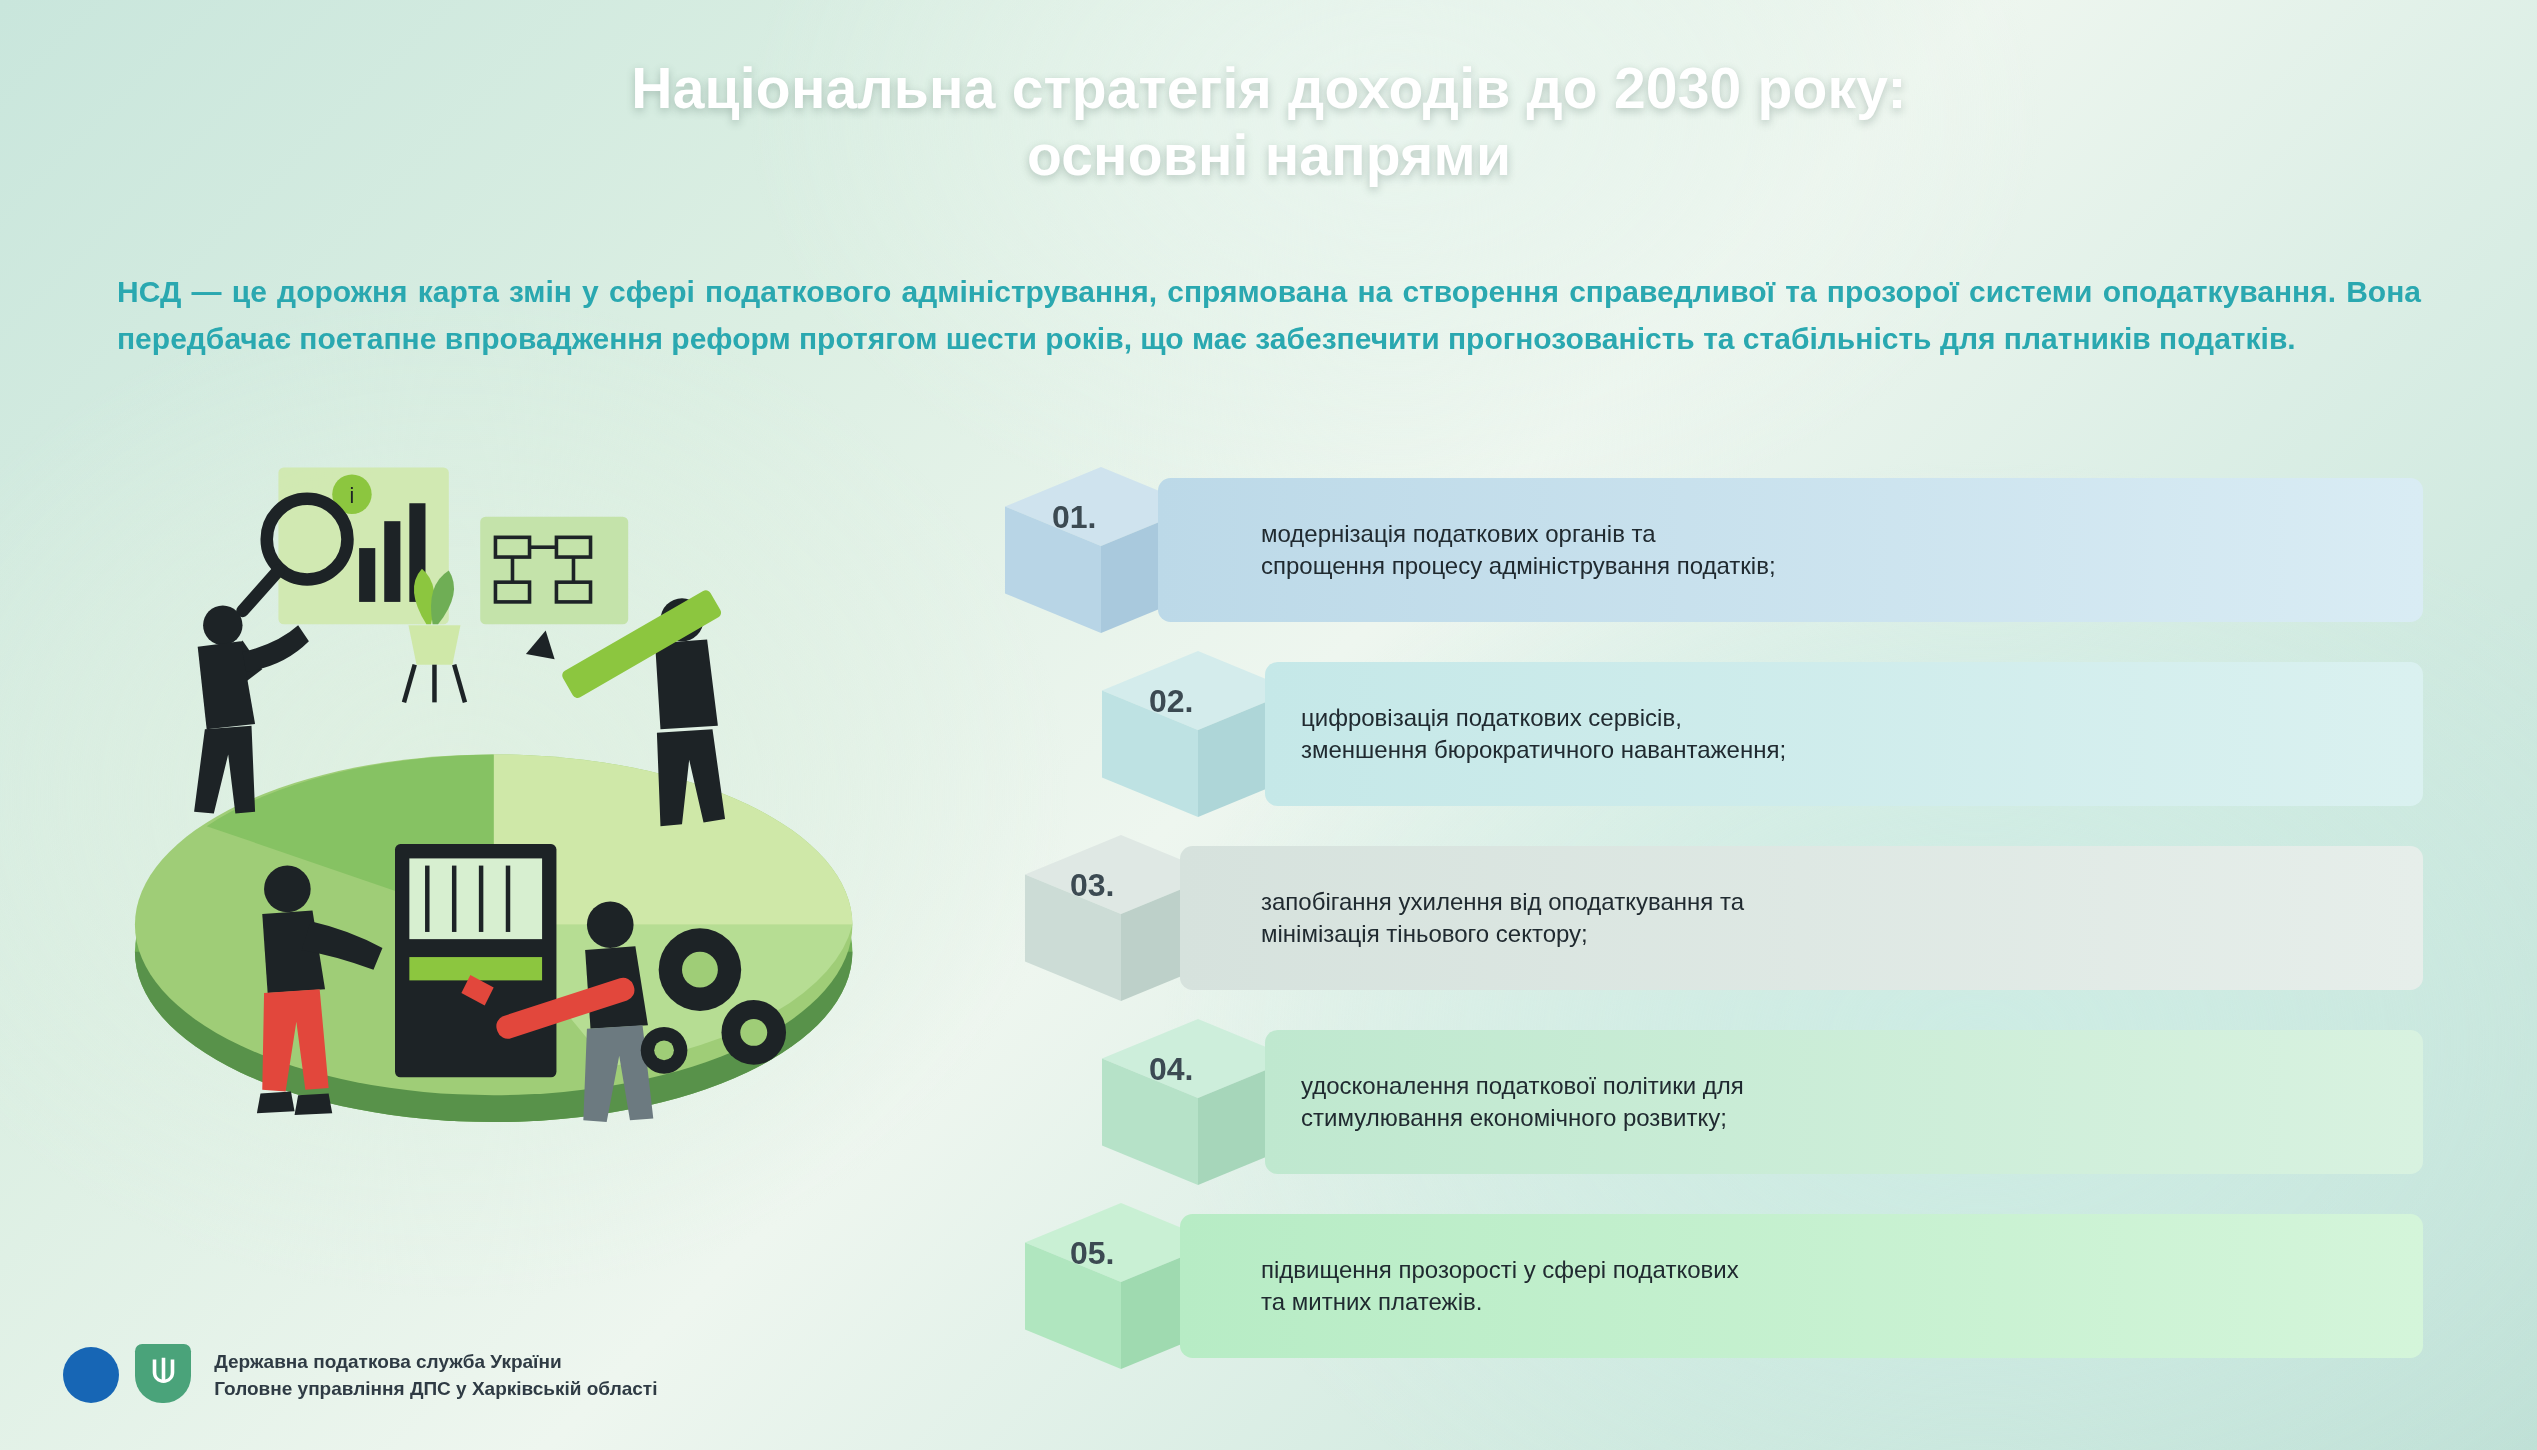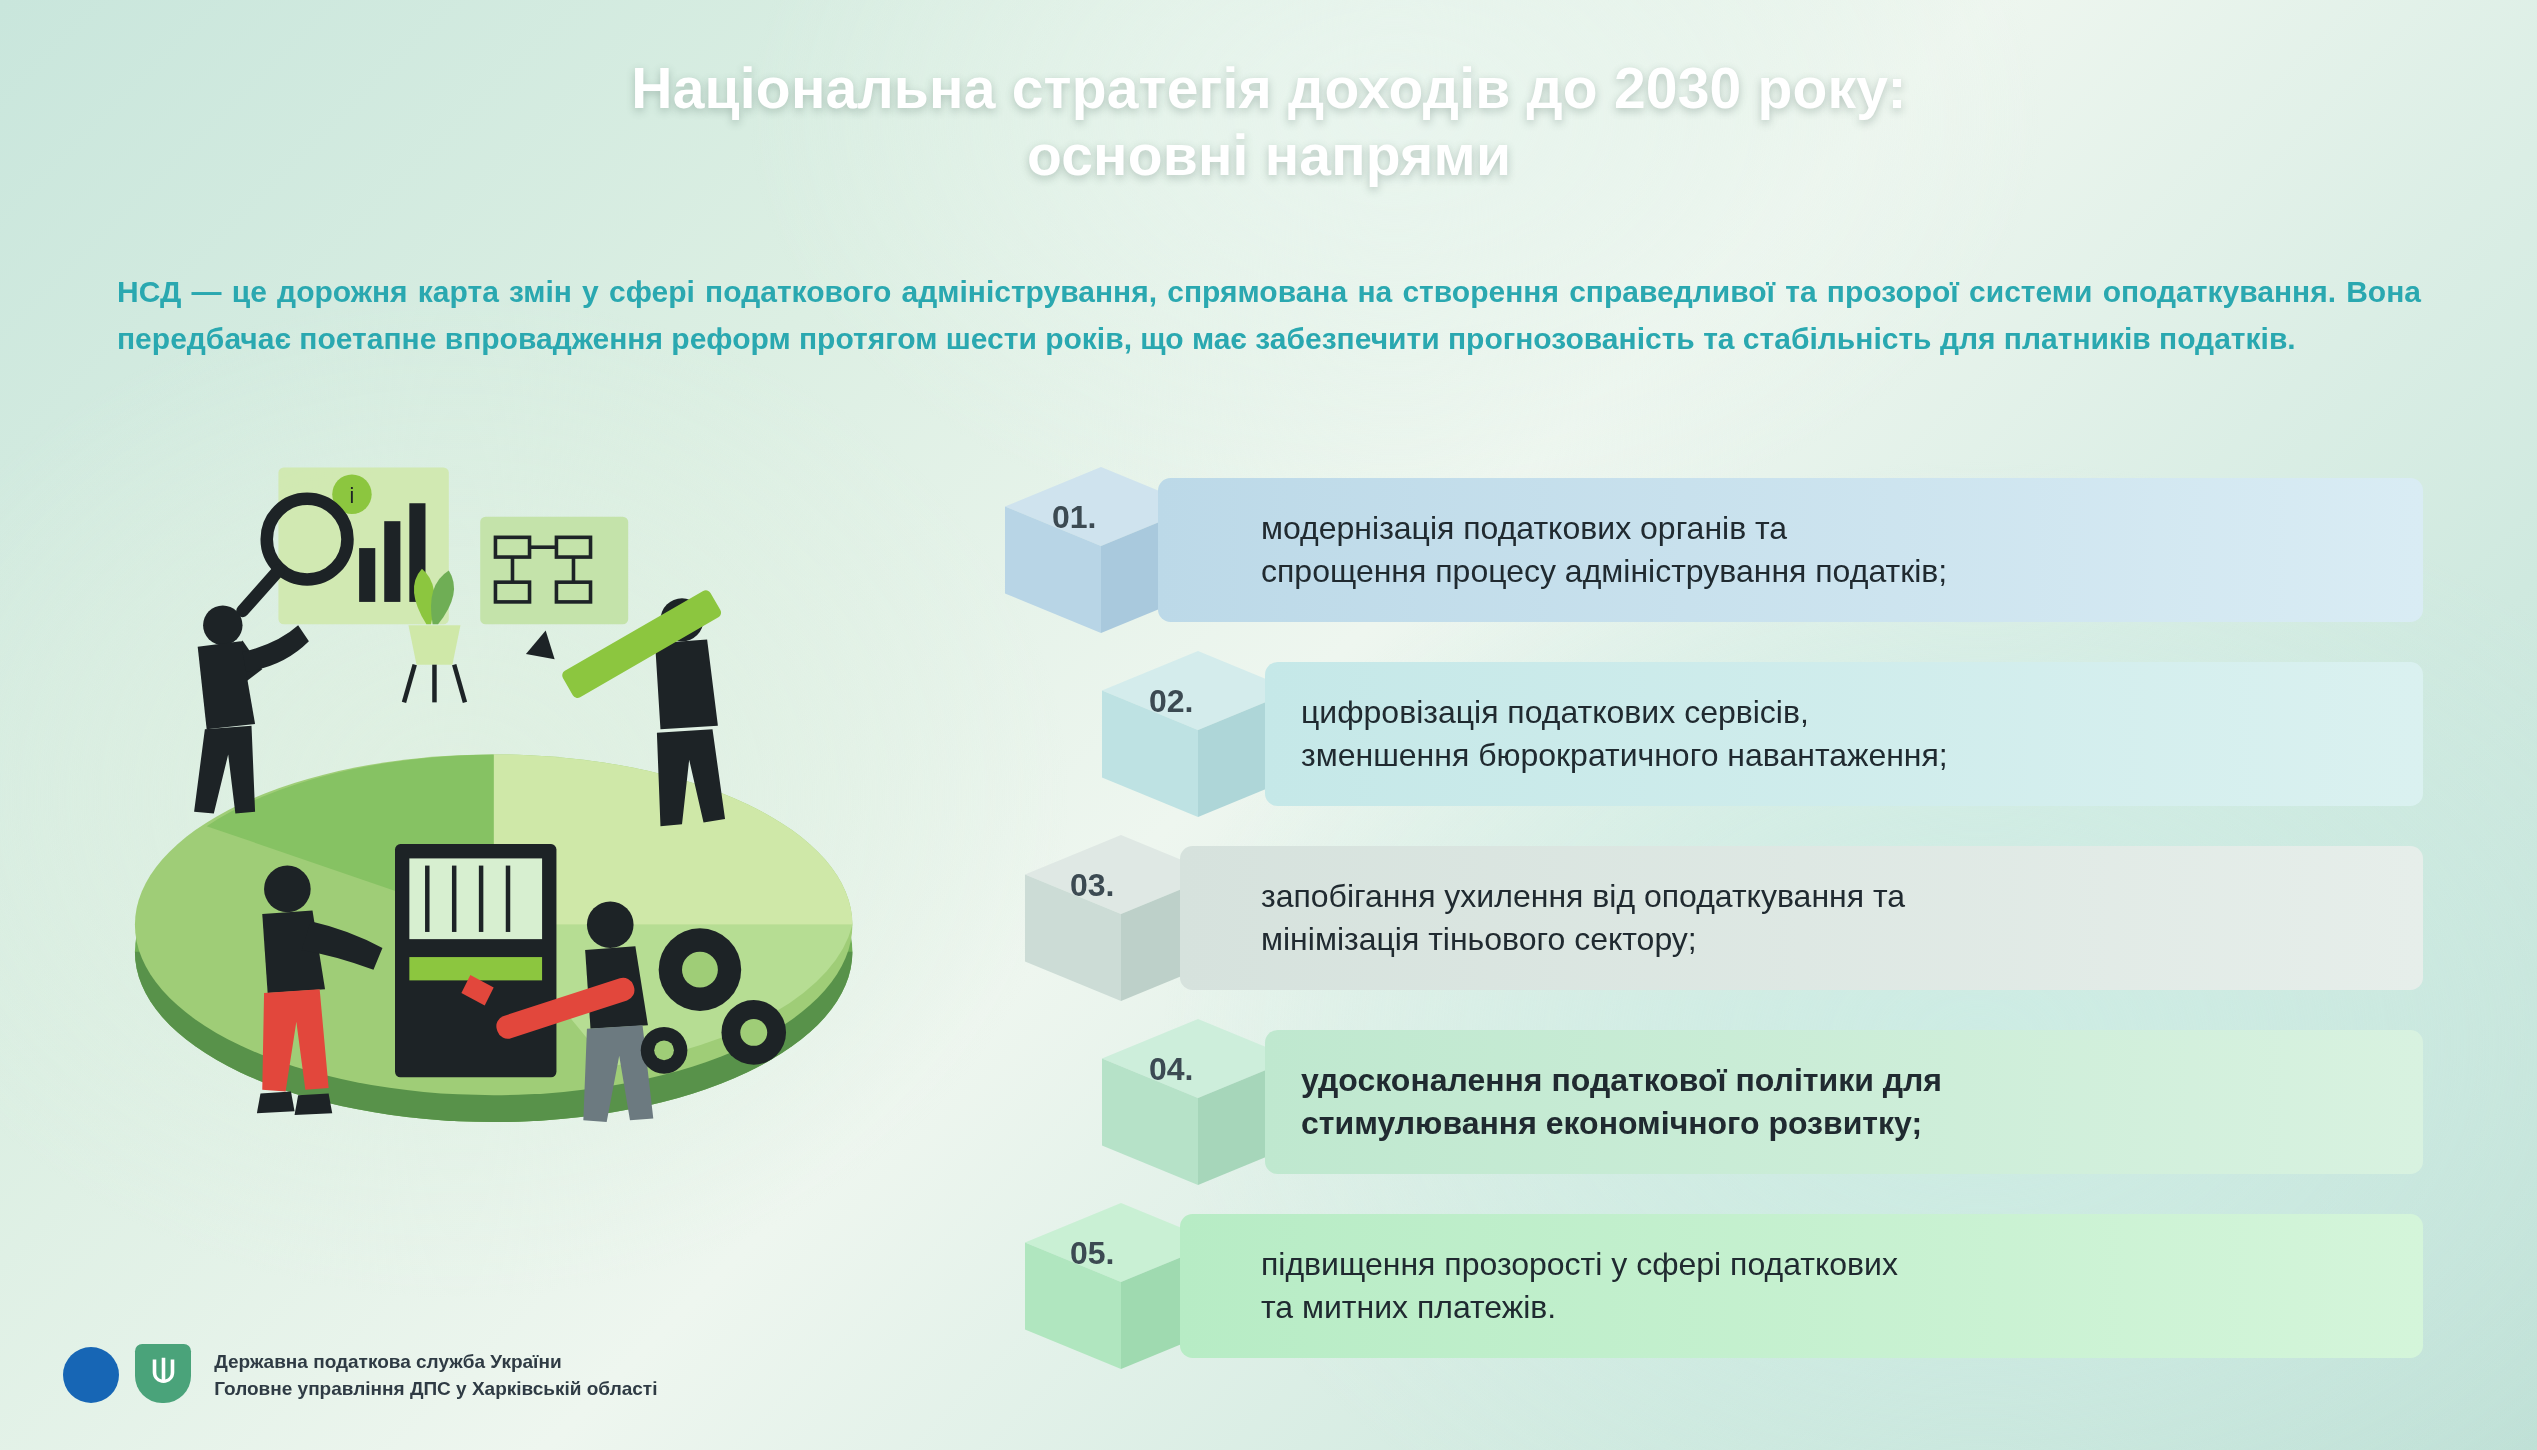--- a/index.html
+++ b/index.html
@@ -76,21 +76,21 @@
   }
   .step .num {
     position: absolute;
     font-size: 32px;
     font-weight: bold;
     color: #3c4a52;
     z-index: 4;
   }
   .step .txt {
     position: absolute;
-    font-size: 32px;
+    font-size: 24px;
     line-height: 1.33;
     color: #202a30;
     z-index: 4;
     top: 50%;
     transform: translateY(-50%);
   }
 
   
   .illustration {
     position: absolute;
@@ -285,21 +285,21 @@
   </div>
 
   <div class="step">
     <svg class="cube" style="left:97px;" width="192" height="166" viewBox="0 0 214 185">
       <polygon points="0,44 107,0 214,44 107,88" fill="#cdeedb"></polygon>
       <polygon points="0,44 107,88 107,185 0,141" fill="#b6e2c8"></polygon>
       <polygon points="214,44 107,88 107,185 214,141" fill="#a6d6ba"></polygon>
     </svg>
     <div class="bar" style="left:260px; width:1158px; background:linear-gradient(90deg,#bfe8cf,#d8f2e0);"></div>
     <div class="num" style="left:144px; top:32px;">04.</div>
-    <div class="txt" style="left:296px;font-weight:bold;">
+    <div class="txt" style="left:296px;">
       <div>удосконалення податкової політики для</div>
       <div>стимулювання економічного розвитку;</div>
     </div>
   </div>
 
   <div class="step">
     <svg class="cube" style="left:20px;" width="192" height="166" viewBox="0 0 214 185">
       <polygon points="0,44 107,0 214,44 107,88" fill="#c9f0d4"></polygon>
       <polygon points="0,44 107,88 107,185 0,141" fill="#b0e6bf"></polygon>
       <polygon points="214,44 107,88 107,185 214,141" fill="#9fdab0"></polygon>

